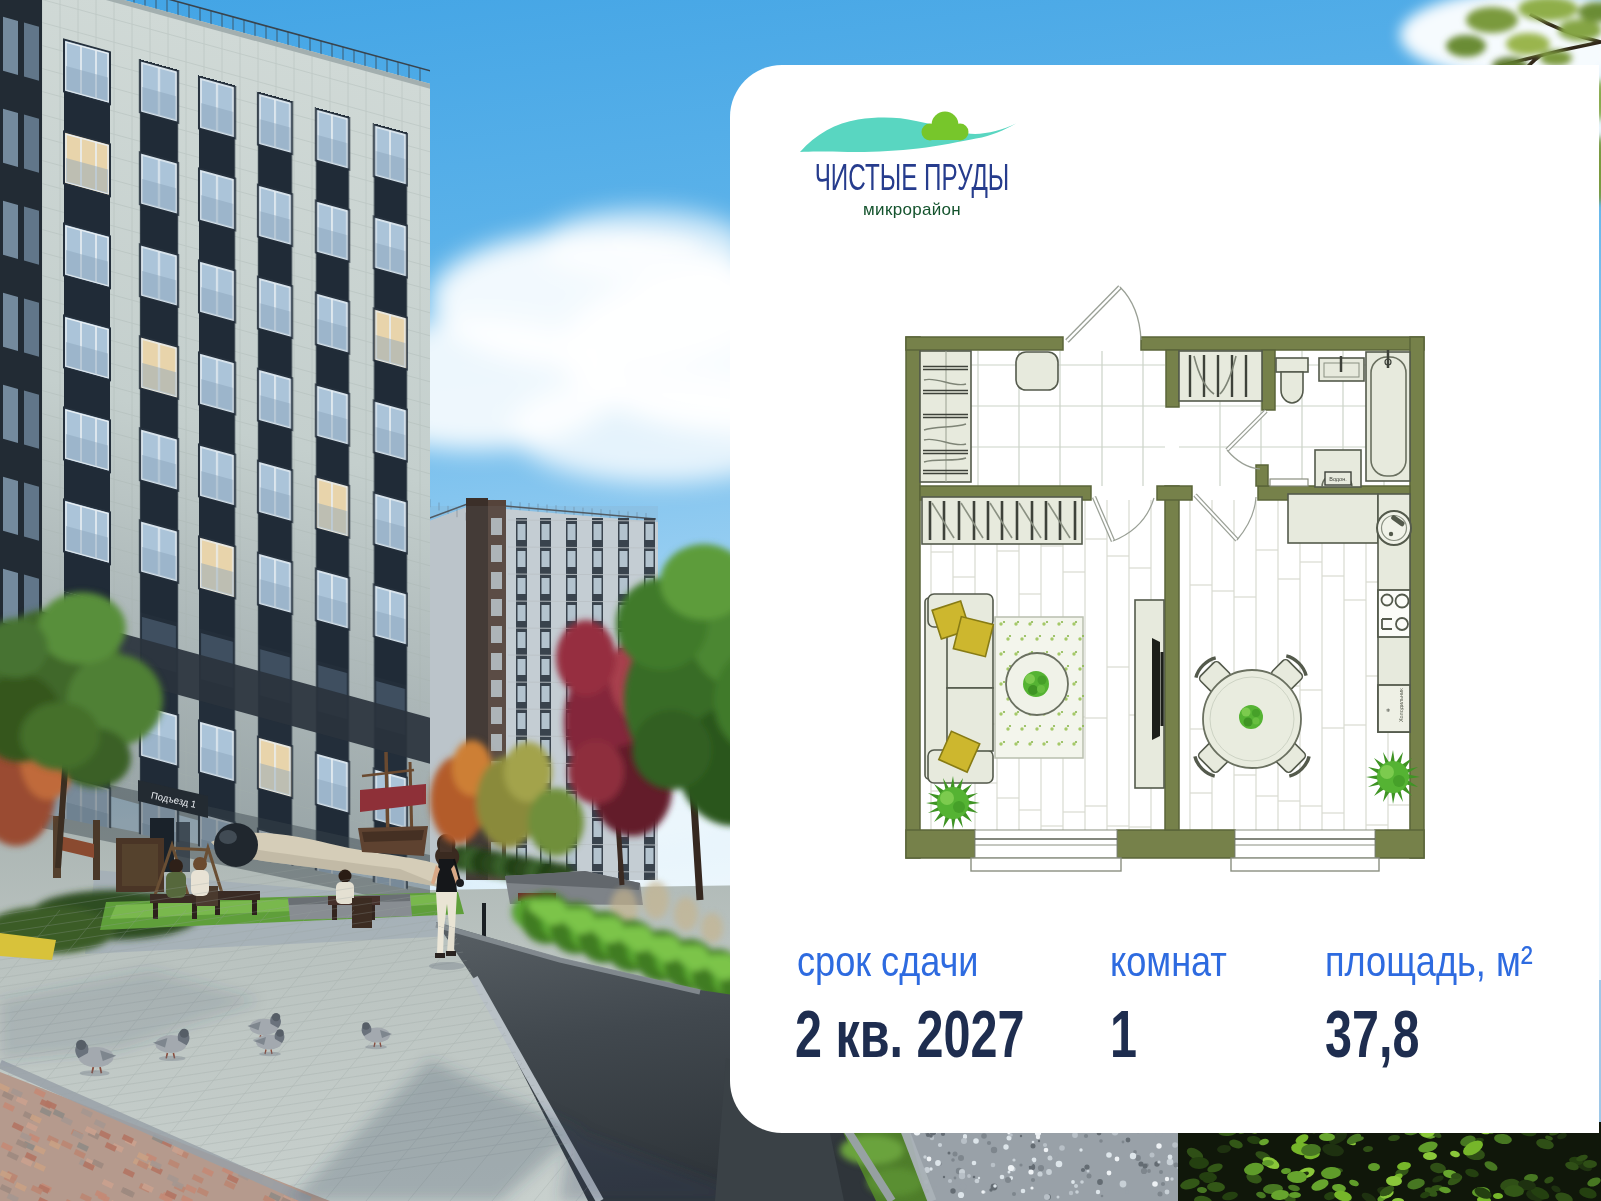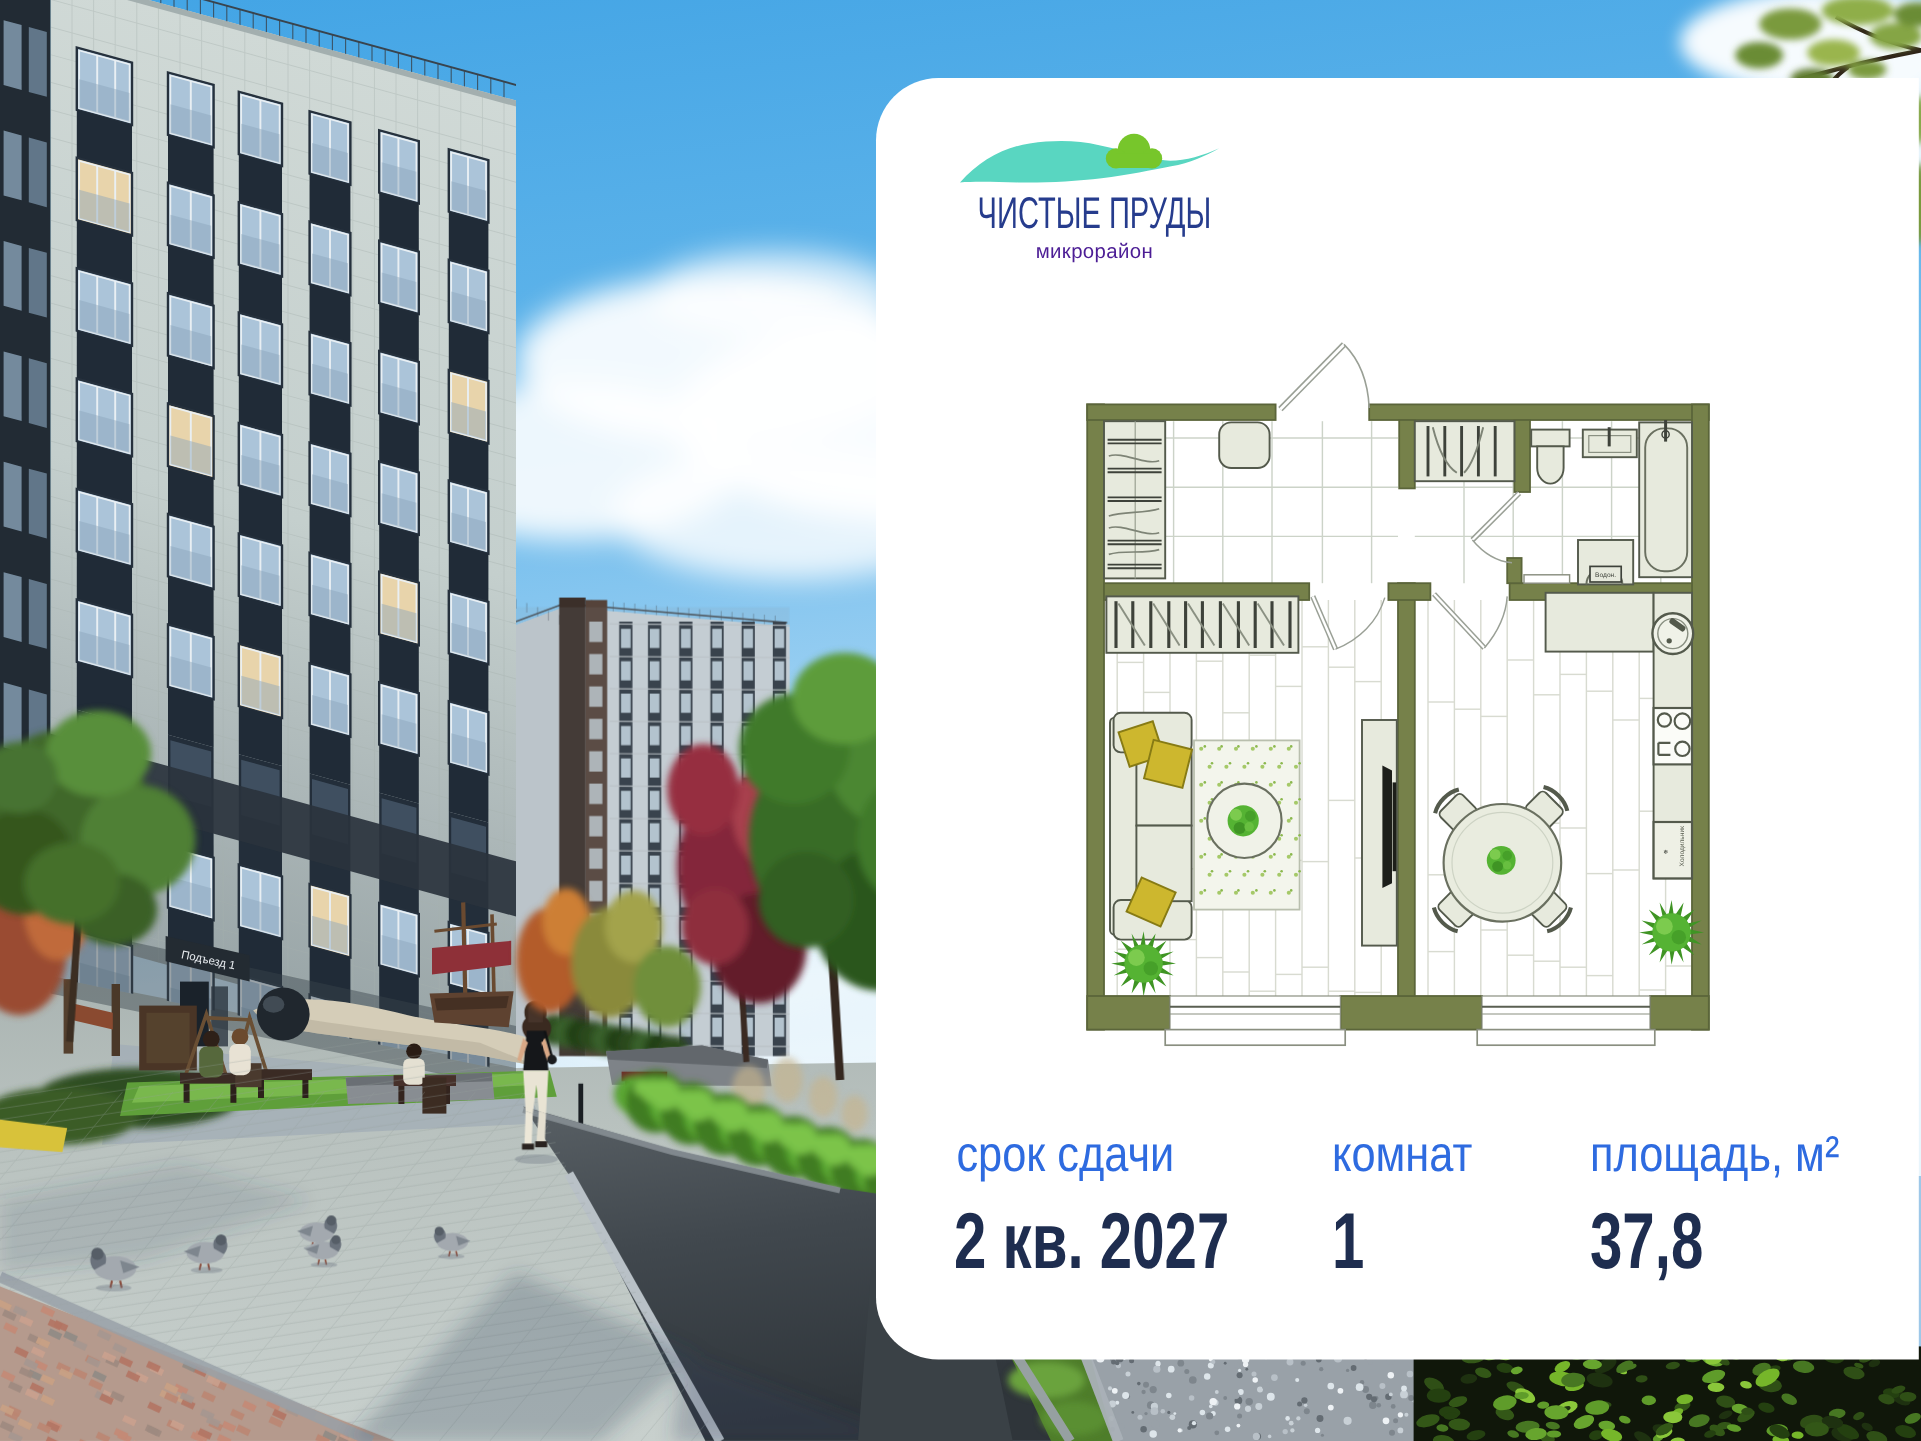--- a/index.html
+++ b/index.html
@@ -1,20 +1,20 @@
 <!DOCTYPE html>
 <html><head>
 <meta charset="utf-8">
 <style>
   html,body{margin:0;padding:0;}
   #stage{position:relative;width:1601px;height:1201px;overflow:hidden;background:#9ec8e8;font-family:"Liberation Sans",sans-serif;}
   #scene{position:absolute;left:0;top:0;}
   #card{position:absolute;left:730px;top:65px;width:869px;height:1068px;background:#ffffff;border-radius:52px 0 0 52px;}
   .ttl{position:absolute;left:762px;top:157px;width:300px;text-align:center;color:#263c8d;font-size:37px;white-space:nowrap;transform:scaleX(0.655);transform-origin:50% 50%;}
-  .sub{position:absolute;left:762px;top:200px;width:300px;text-align:center;color:#4c1d95;font-size:17px;letter-spacing:0.3px;}
+  .sub{position:absolute;left:762px;top:200px;width:300px;text-align:center;color:#14532d;font-size:17px;letter-spacing:0.3px;}
   .lbl{position:absolute;color:#2e6be0;font-size:42px;transform:scaleX(0.86);transform-origin:0 0;}
   .val{position:absolute;color:#1e2d4f;font-size:66px;font-weight:bold;transform:scaleX(0.735);transform-origin:0 0;}
 </style>
 </head>
 <body>
 <div id="stage">
 
 <svg id="scene" width="1601" height="1201" viewBox="0 0 1601 1201">
 <defs>
 <linearGradient id="skyg" x1="0" y1="0" x2="0.2" y2="1">

